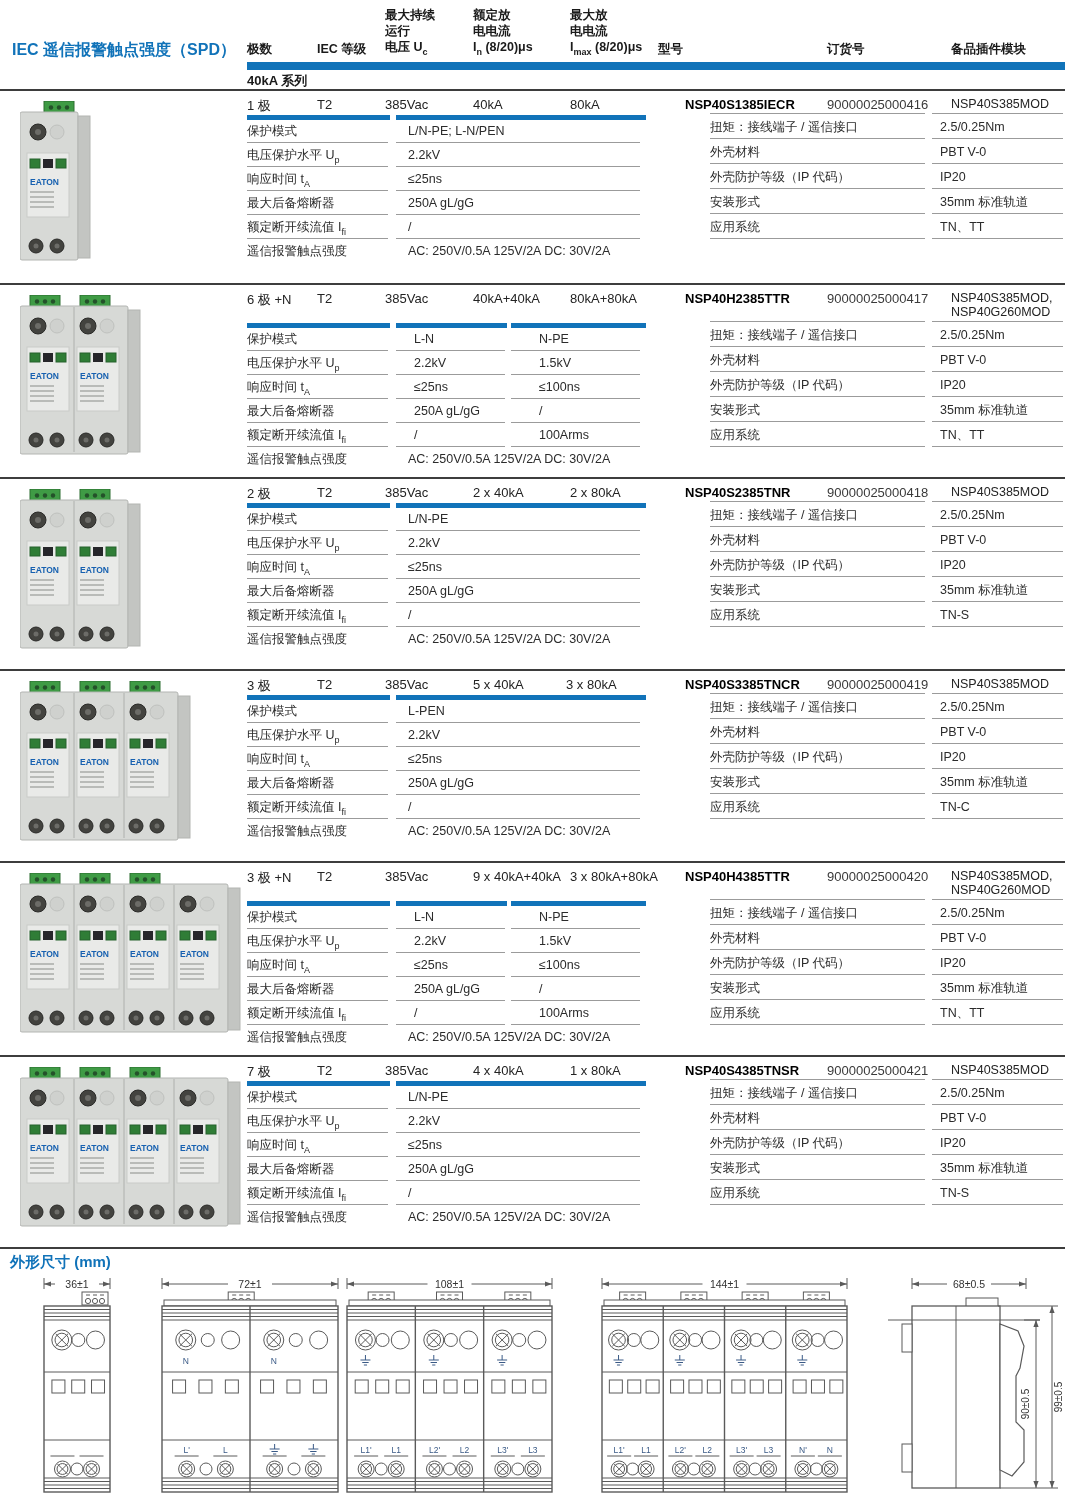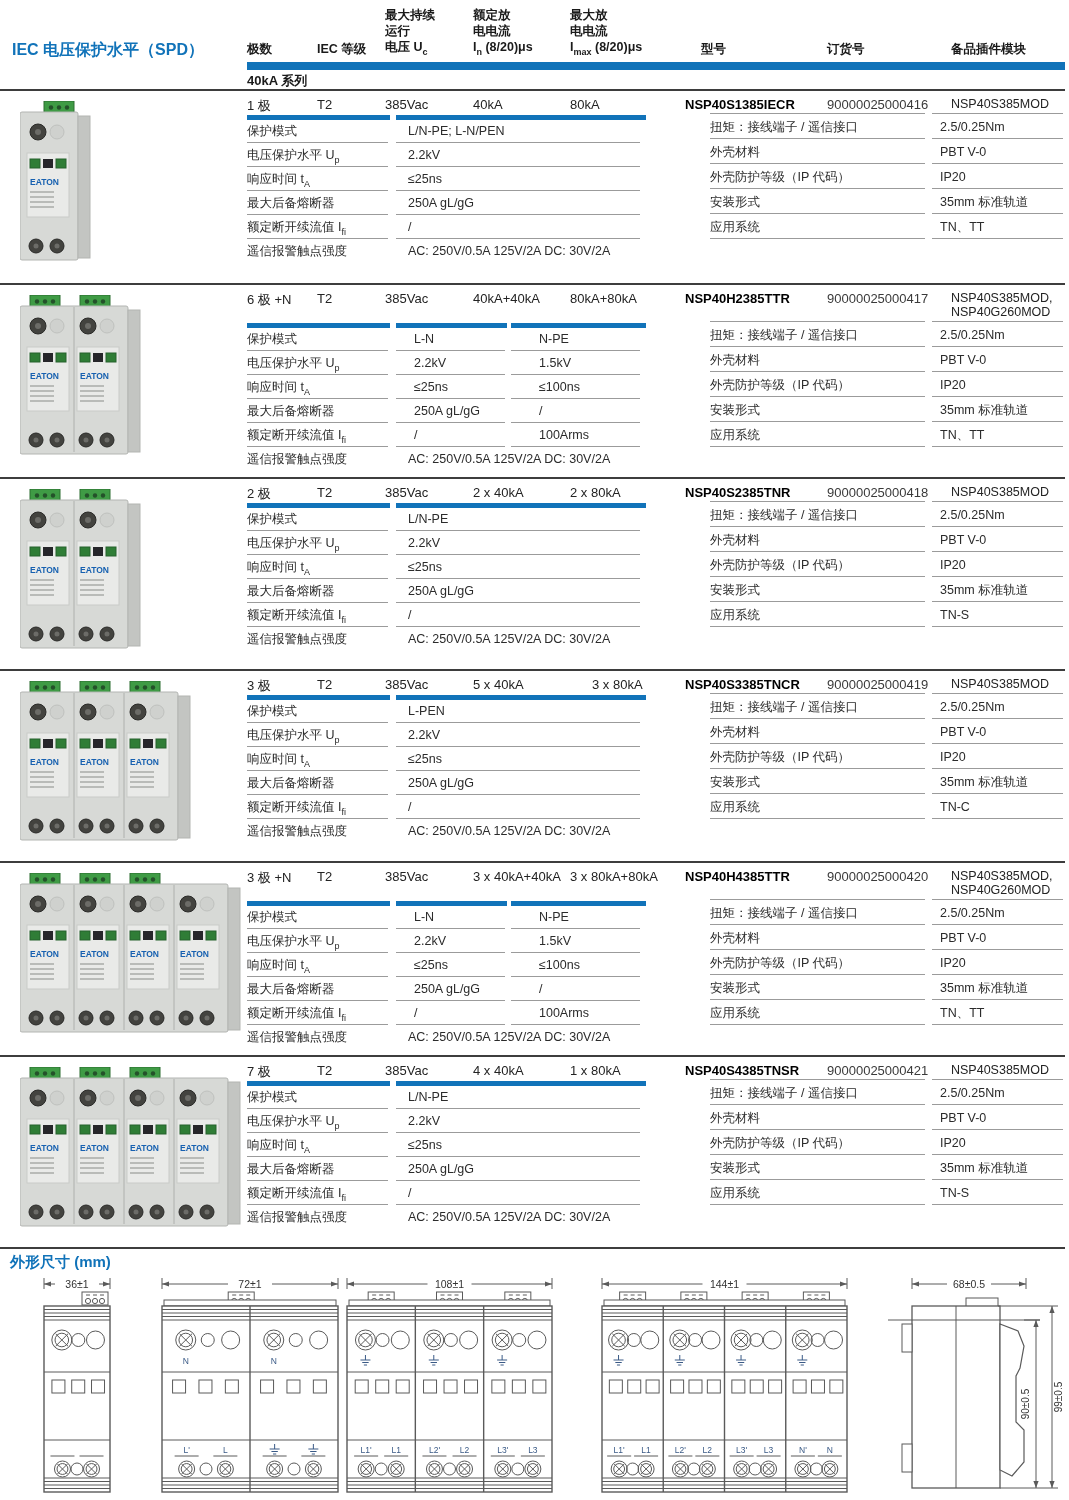--- a/index.html
+++ b/index.html
@@ -21,21 +21,21 @@
   .gline{position:absolute;height:1px;background:#9b9b9b;}
   .rowtxt{position:absolute;font-size:12.5px;white-space:nowrap;color:#2b2b2b;height:20px;line-height:20px;}
   .spare{font-size:12.5px;line-height:14px;}
   svg text{font-family:"Liberation Sans","DejaVu Sans",sans-serif;}
 </style>
 </head>
 <body>
 
 <div class="page">
 
-  <div class="page-title">IEC 电压保护水平（SPD）</div>
+  <div class="page-title">IEC 遥信报警触点强度（SPD）</div>
 
   <div class="colh" style="left:247px">极数</div>
   <div class="colh" style="left:317px">IEC 等级</div>
 
   <div class="colh3" style="left:385px">
     <div>最大持续</div>
     <div>运行</div>
     <div><span>电压 U</span><sub>c</sub></div>
   </div>
 
@@ -44,21 +44,21 @@
     <div>电电流</div>
     <div><span>I</span><sub>n</sub><span> (8/20)μs</span></div>
   </div>
 
   <div class="colh3" style="left:570px">
     <div>最大放</div>
     <div>电电流</div>
     <div><span>I</span><sub>max</sub><span> (8/20)μs</span></div>
   </div>
 
-  <div class="colh" style="left:701px">型号</div>
+  <div class="colh" style="left:658px">型号</div>
   <div class="colh" style="left:827px">订货号</div>
   <div class="colh" style="left:951px">备品插件模块</div>
 
   <div class="hdr-bar"></div>
   <div class="series">40kA 系列</div>
 
   <div id="sections">
       <div class="section" style="top: 89px; height: 194px;">
         <div class="sep" style="top: 0px;"></div>
         <div class="abs" style="left: 20px; top: 12px;"><svg width="76" height="164" xmlns="http://www.w3.org/2000/svg">
@@ -420,21 +420,21 @@
             <rect x="110" y="105" width="24" height="2" fill="#b9bbb8"></rect>
             <circle cx="116" cy="145" r="7" fill="#43433f" stroke="#2a2a28"></circle>
             <circle cx="116" cy="145" r="2.5" fill="#6c6c68"></circle>
             <circle cx="137" cy="145" r="7" fill="#43433f" stroke="#2a2a28"></circle>
             <circle cx="137" cy="145" r="2.5" fill="#6c6c68"></circle>
           </svg></div>
         <div class="s-head" style="left: 247px;">3 极</div>
         <div class="s-head" style="left: 317px;">T2</div>
         <div class="s-head" style="left: 385px;">385Vac</div>
         <div class="s-head" style="left: 473px;">5 x 40kA</div>
-        <div class="s-head" style="left: 592px;">3 x 80kA</div>
+        <div class="s-head" style="left: 566px;">3 x 80kA</div>
         <div class="s-head s-model" style="left: 685px;">NSP40S3385TNCR</div>
         <div class="s-head" style="left: 827px; color: rgb(58, 58, 58);">90000025000419</div>
         <div class="s-head spare" style="left: 951px;">NSP40S385MOD</div>
         <div class="bbar" style="left: 247px; top: 26px; width: 143px;"></div>
         <div class="bbar" style="left: 396px; top: 26px; width: 250px;"></div>
         <div class="rowtxt" style="left: 247px; top: 32px;">保护模式</div>
         <div class="rowtxt" style="left: 408px; top: 32px;">L-PEN</div>
         <div class="gline" style="left: 247px; top: 53px; width: 141px;"></div>
         <div class="gline" style="left: 396px; top: 53px; width: 244px;"></div>
         <div class="rowtxt" style="left: 247px; top: 56px;">电压保护水平 U<sub>p</sub></div>
@@ -559,21 +559,21 @@
             <rect x="160" y="100" width="24" height="2" fill="#b9bbb8"></rect>
             <rect x="160" y="105" width="24" height="2" fill="#b9bbb8"></rect>
             <circle cx="166" cy="145" r="7" fill="#43433f" stroke="#2a2a28"></circle>
             <circle cx="166" cy="145" r="2.5" fill="#6c6c68"></circle>
             <circle cx="187" cy="145" r="7" fill="#43433f" stroke="#2a2a28"></circle>
             <circle cx="187" cy="145" r="2.5" fill="#6c6c68"></circle>
           </svg></div>
         <div class="s-head" style="left: 247px;">3 极 +N</div>
         <div class="s-head" style="left: 317px;">T2</div>
         <div class="s-head" style="left: 385px;">385Vac</div>
-        <div class="s-head" style="left: 473px;">3 x 40kA+40kA</div>
+        <div class="s-head" style="left: 473px;">9 x 40kA+40kA</div>
         <div class="s-head" style="left: 570px;">3 x 80kA+80kA</div>
         <div class="s-head s-model" style="left: 685px;">NSP40H4385TTR</div>
         <div class="s-head" style="left: 827px; color: rgb(58, 58, 58);">90000025000420</div>
         <div class="s-head spare" style="left: 951px;">NSP40S385MOD,<br>NSP40G260MOD</div>
         <div class="bbar" style="left: 247px; top: 40px; width: 143px;"></div>
         <div class="bbar" style="left: 396px; top: 40px; width: 111px;"></div>
         <div class="bbar" style="left: 511px; top: 40px; width: 135px;"></div>
         <div class="rowtxt" style="left: 247px; top: 46px;">保护模式</div>
         <div class="rowtxt" style="left: 414px; top: 46px;">L-N</div>
         <div class="rowtxt" style="left: 539px; top: 46px;">N-PE</div>

